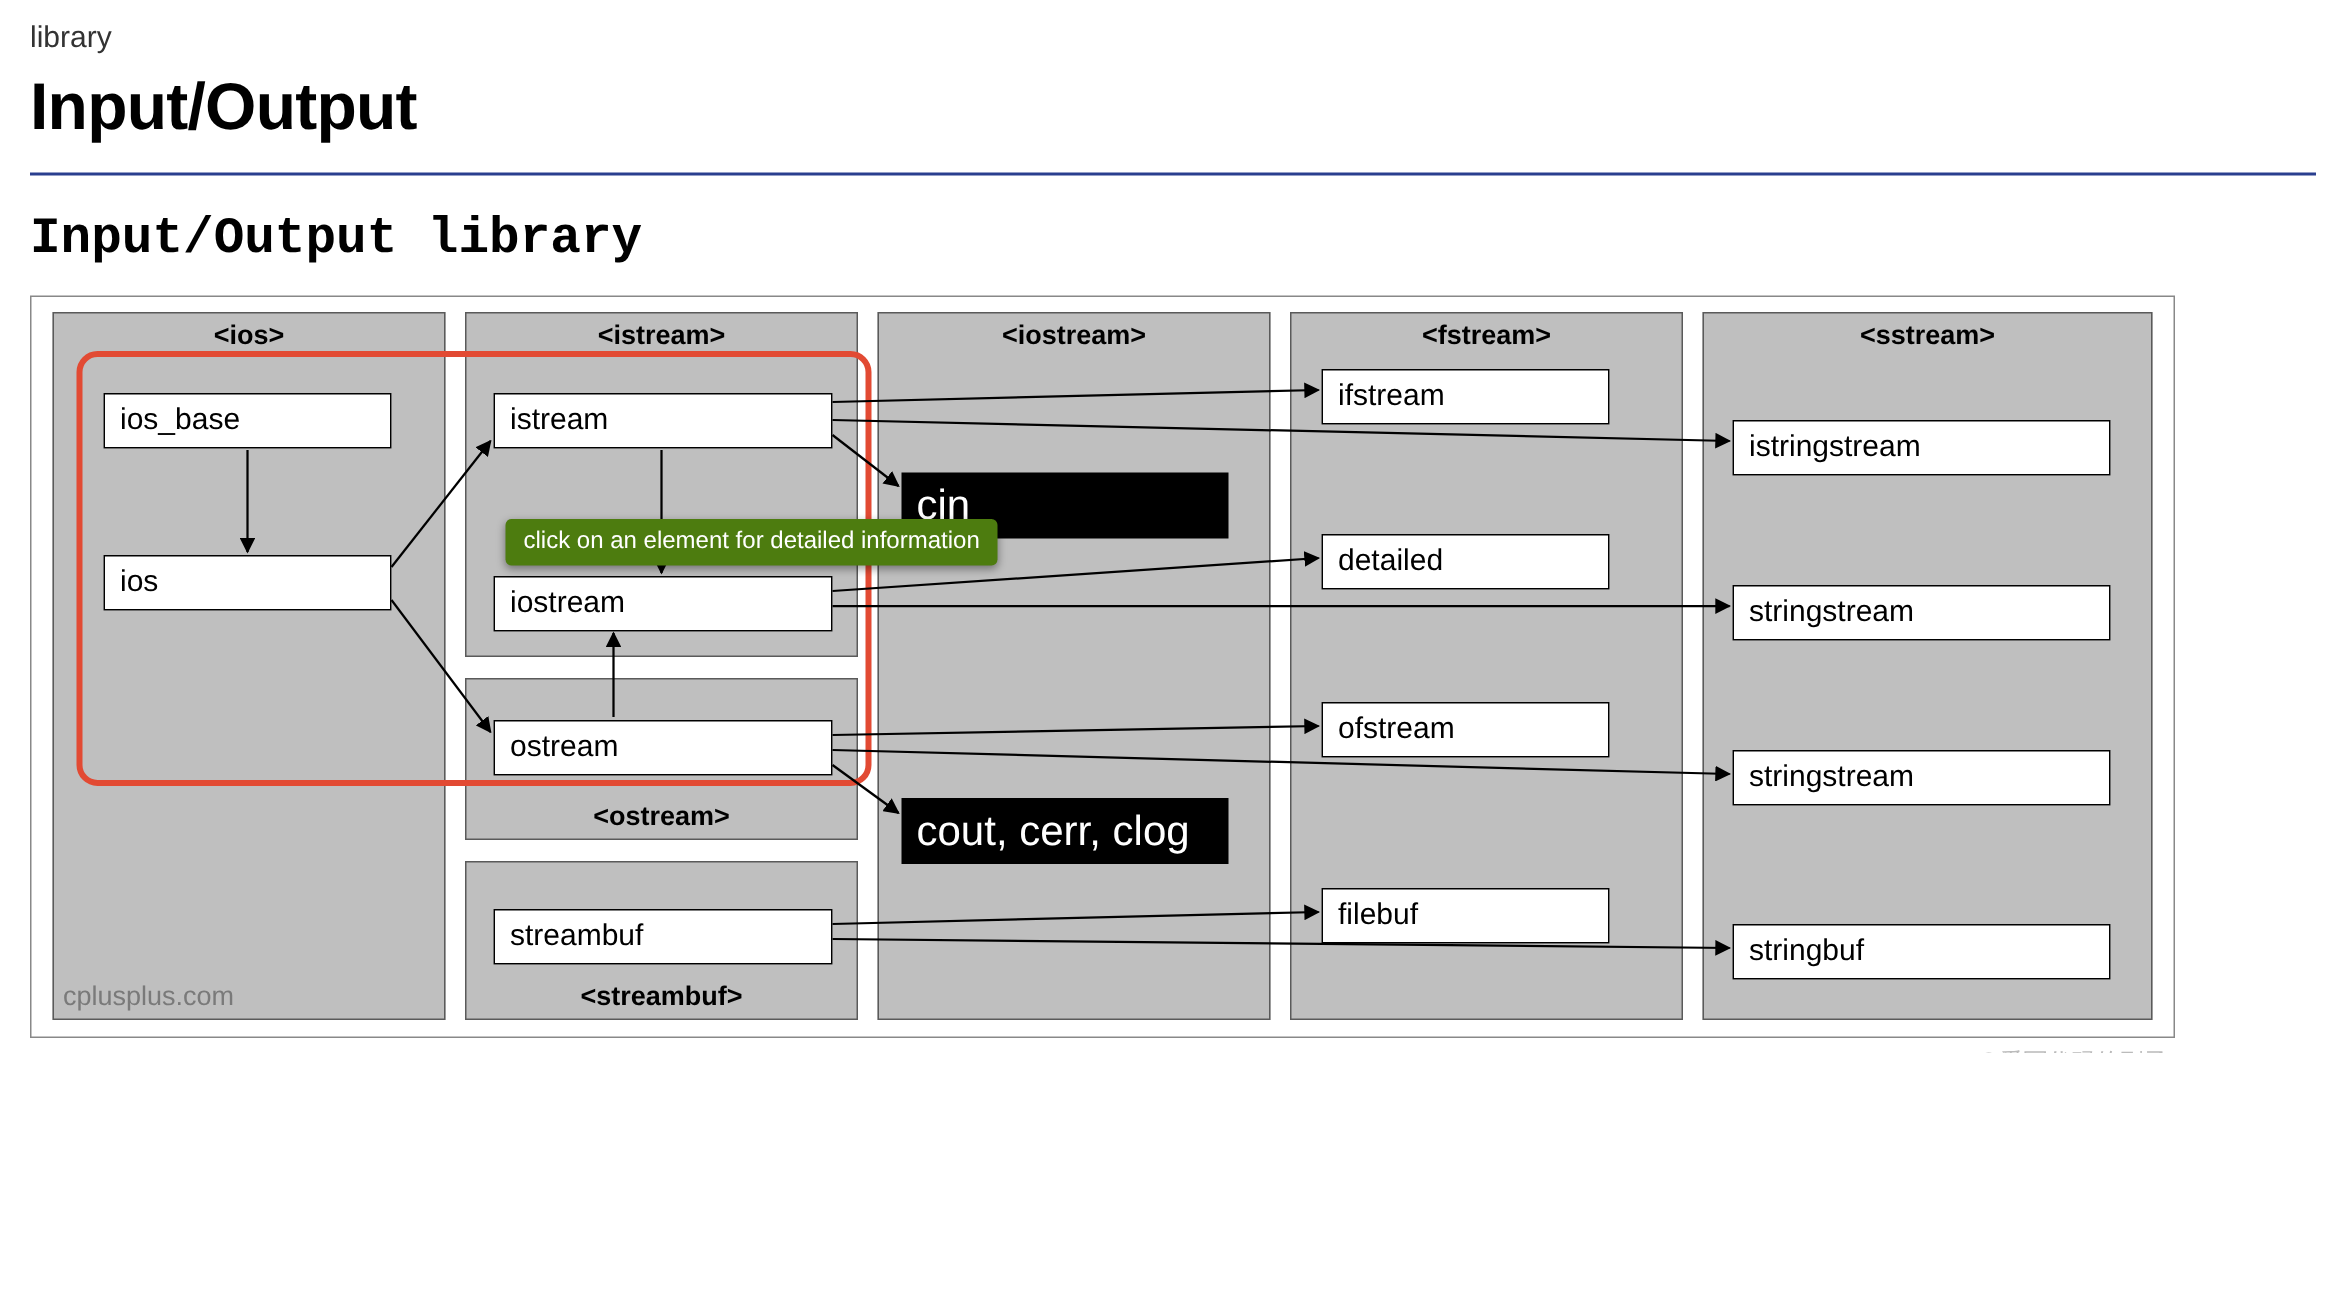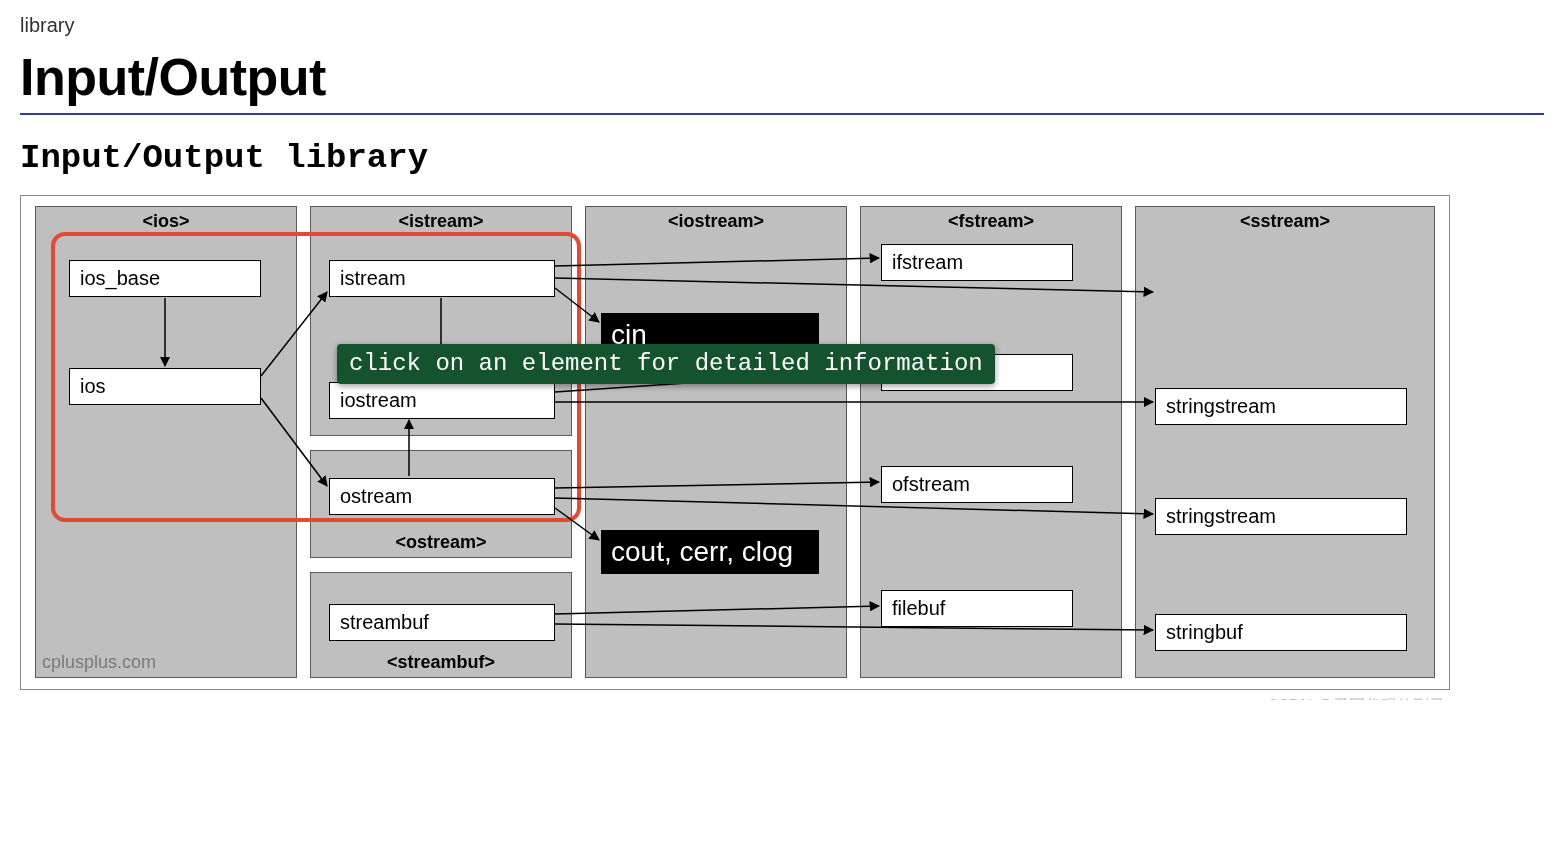--- a/index.html
+++ b/index.html
@@ -12,23 +12,23 @@
     width: 1564px;
   }
   .breadcrumb {
     font-size: 20px;
     color: #333;
     margin: 4px 0 10px 0;
     font-family: "Helvetica Neue", Arial, sans-serif;
     font-weight: 400;
   }
   h1.page-title {
-    font-size: 52px;
+    font-size: 44px;
     font-weight: 800;
-    margin: 6px 0 6px 0;
+    margin: 6px 0 18px 0;
     font-family: "Helvetica Neue", Arial, sans-serif;
     letter-spacing: -0.5px;
   }
   hr.rule {
     border: none;
     border-top: 2px solid #2a3f8f;
     margin: 6px 0 24px 0;
   }
   h2.section-title {
     font-size: 34px;
@@ -90,24 +90,24 @@
     white-space: nowrap;
   }
   .highlight {
     position: absolute;
     border: 4px solid #e24a33;
     border-radius: 14px;
     pointer-events: none;
   }
   .tooltip {
     position: absolute;
-    background: #14532d;
+    background: #4d7c0f;
     color: #fff;
-    font-family: Liberation Mono, monospace;
-    font-size: 24px;
+    font-family: Liberation Sans, sans-serif;
+    font-size: 16px;
     padding: 6px 12px 7px 12px;
     border-radius: 4px;
     box-shadow: 0 2px 6px rgba(0,0,0,0.4);
     z-index: 50;
   }
   .site-label {
     position: absolute;
     left: 6px;
     bottom: 4px;
     color: #7a7a7a;
@@ -179,20 +179,21 @@
   <div class="cls-box" style="left:308px; top:408px; width:226px;">streambuf</div>
 
   <div class="obj-box" style="left:580px; top:117px; width:218px;">cin</div>
   <div class="obj-box" style="left:580px; top:334px; width:218px;">cout, cerr, clog</div>
 
   <div class="cls-box" style="left:860px; top:48px; width:192px;">ifstream</div>
   <div class="cls-box" style="left:860px; top:158px; width:192px;">detailed</div>
   <div class="cls-box" style="left:860px; top:270px; width:192px;">ofstream</div>
   <div class="cls-box" style="left:860px; top:394px; width:192px;">filebuf</div>
 
+  <div class="cls-box" style="left:1134px; top:82px; width:252px;">istringstream</div>
   <div class="cls-box" style="left:1134px; top:192px; width:252px;">stringstream</div>
   <div class="cls-box" style="left:1134px; top:302px; width:252px;">stringstream</div>
   <div class="cls-box" style="left:1134px; top:418px; width:252px;">stringbuf</div>
 
   <div class="highlight" style="left:30px; top:36px; width:530px; height:290px;"></div>
 
   <div class="tooltip" style="left:316px; top:148px;">click on an element for detailed information</div>
 
   <svg class="arrows">
     <defs>

